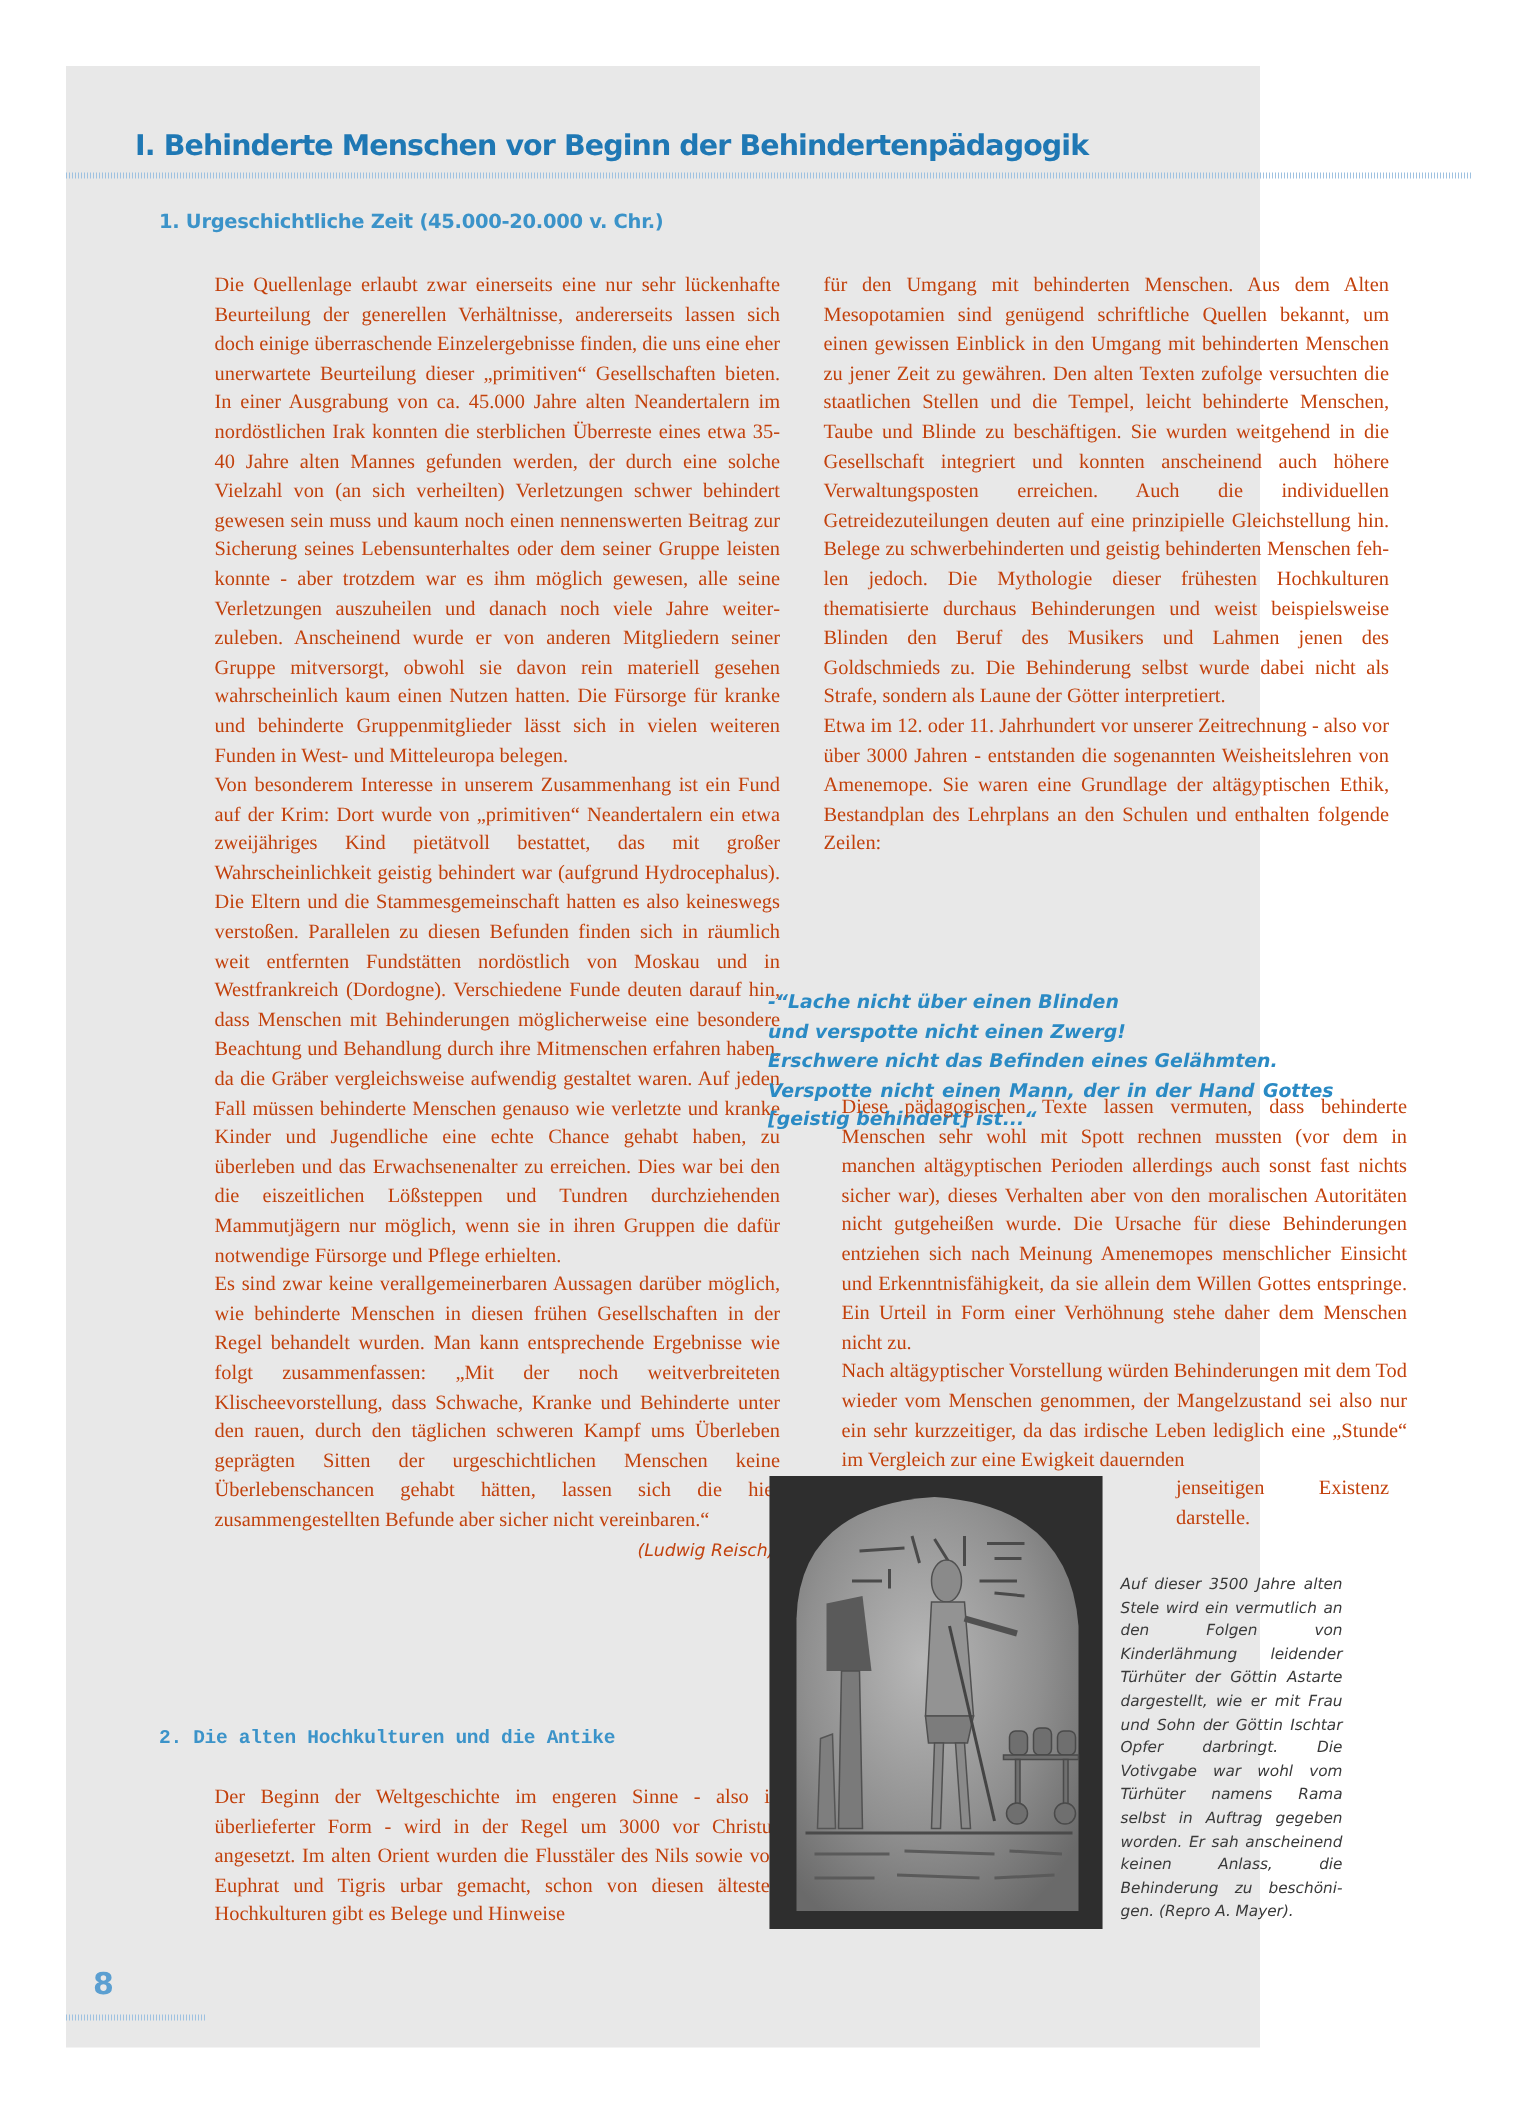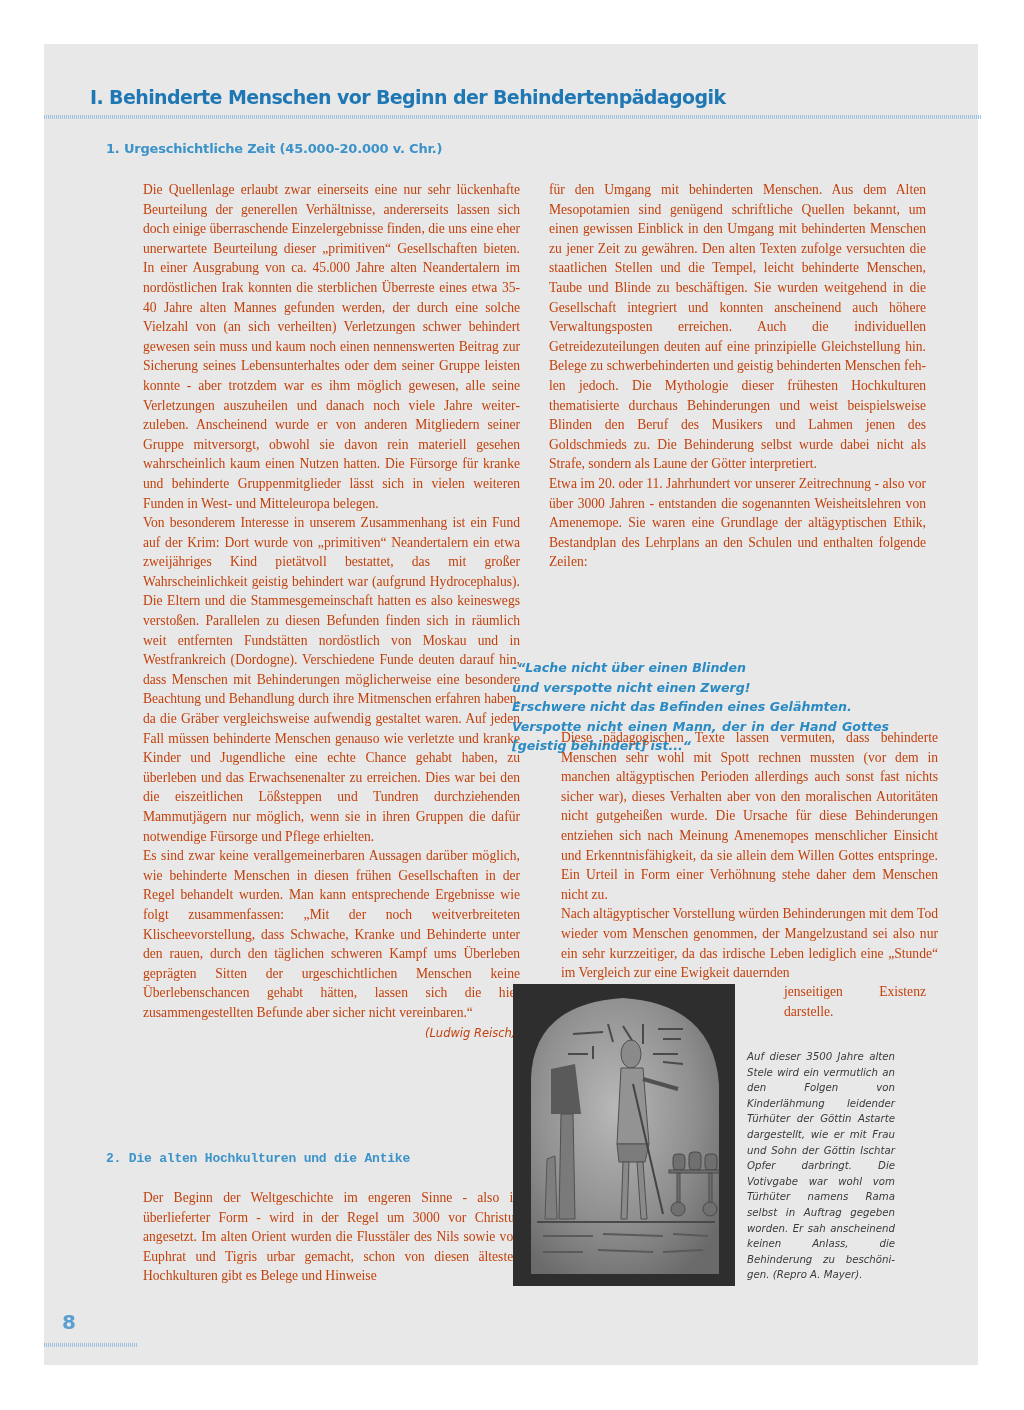--- a/index.html
+++ b/index.html
@@ -1,18 +1,18 @@
 <!DOCTYPE html>
 <html><head>
 <meta charset="utf-8">
 <style>
   html, body { margin: 0; padding: 0; background: #ffffff; }
   body { width: 1024px; height: 1410px; position: relative; overflow: hidden; }
   .page {
-    position: absolute; left: 44px; top: 44px; width: 934px; height: 1321px;
+    position: absolute; left: 44px; top: 44px; width: 796px; height: 1321px;
     background: #e8e8e8;
   }
   .chapter-title {
     position: absolute; left: 46px; top: 42px;
     font-family: "DejaVu Sans", sans-serif; font-weight: bold;
     font-size: 19px; color: #1f78b4; letter-spacing: -0.6px; white-space: nowrap;
   }
   .dotted-rule {
     position: absolute; height: 4px;
     background-image: repeating-linear-gradient(90deg, #9ec1e0 0px, #9ec1e0 1px, transparent 1px, transparent 2px);
@@ -77,21 +77,21 @@
   </div>
 
   <div class="section-head sec2">2. Die alten Hochkulturen und die Antike</div>
 
   <div class="col col-left-2">
     <p>Der Beginn der Weltgeschichte im engeren Sinne - also in überlieferter Form - wird in der Regel um 3000 vor Christus angesetzt. Im alten Orient wurden die Flusstäler des Nils sowie von Euphrat und Tigris urbar gemacht, schon von diesen ältesten Hochkulturen gibt es Belege und Hinweise</p>
   </div>
 
   <div class="col col-right">
     <p>für den Umgang mit behinderten Menschen. Aus dem Alten Mesopotamien sind genügend schriftliche Quellen bekannt, um einen gewissen Einblick in den Umgang mit behinder­ten Menschen zu jener Zeit zu gewähren. Den alten Texten zufolge versuchten die staatlichen Stellen und die Tempel, leicht behinderte Menschen, Taube und Blinde zu beschäf­tigen. Sie wurden weitgehend in die Gesellschaft integriert und konnten anscheinend auch höhere Verwaltungsposten erreichen. Auch die individuellen Getreidezuteilungen deu­ten auf eine prinzipielle Gleichstellung hin. Belege zu schwerbehinderten und geistig behinderten Menschen feh­len jedoch. Die Mythologie dieser frühesten Hochkulturen thematisierte durchaus Behinderungen und weist beispiels­weise Blinden den Beruf des Musikers und Lahmen jenen des Goldschmieds zu. Die Behinderung selbst wurde dabei nicht als Strafe, sondern als Laune der Götter interpretiert.</p>
-    <p>Etwa im 20. oder 11. Jahrhundert vor unserer Zeitrechnung - also vor über 3000 Jahren - entstanden die sogenannten Weisheitslehren von Amenemope. Sie waren eine Grundlage der altägyptischen Ethik, Bestandplan des Lehrplans an den Schulen und enthalten folgende Zeilen:</p>
+    <p>Etwa im 12. oder 11. Jahrhundert vor unserer Zeitrechnung - also vor über 3000 Jahren - entstanden die sogenannten Weisheitslehren von Amenemope. Sie waren eine Grundlage der altägyptischen Ethik, Bestandplan des Lehrplans an den Schulen und enthalten folgende Zeilen:</p>
   </div>
 
   <div class="quote">
     <div>-“Lache nicht über einen Blinden</div>
     <div>und verspotte nicht einen Zwerg!</div>
     <div>Erschwere nicht das Befinden eines Gelähmten.</div>
     <div class="just">Verspotte nicht einen Mann, der in der Hand Gottes</div>
     <div>[geistig behindert] ist...“</div>
   </div>
 

